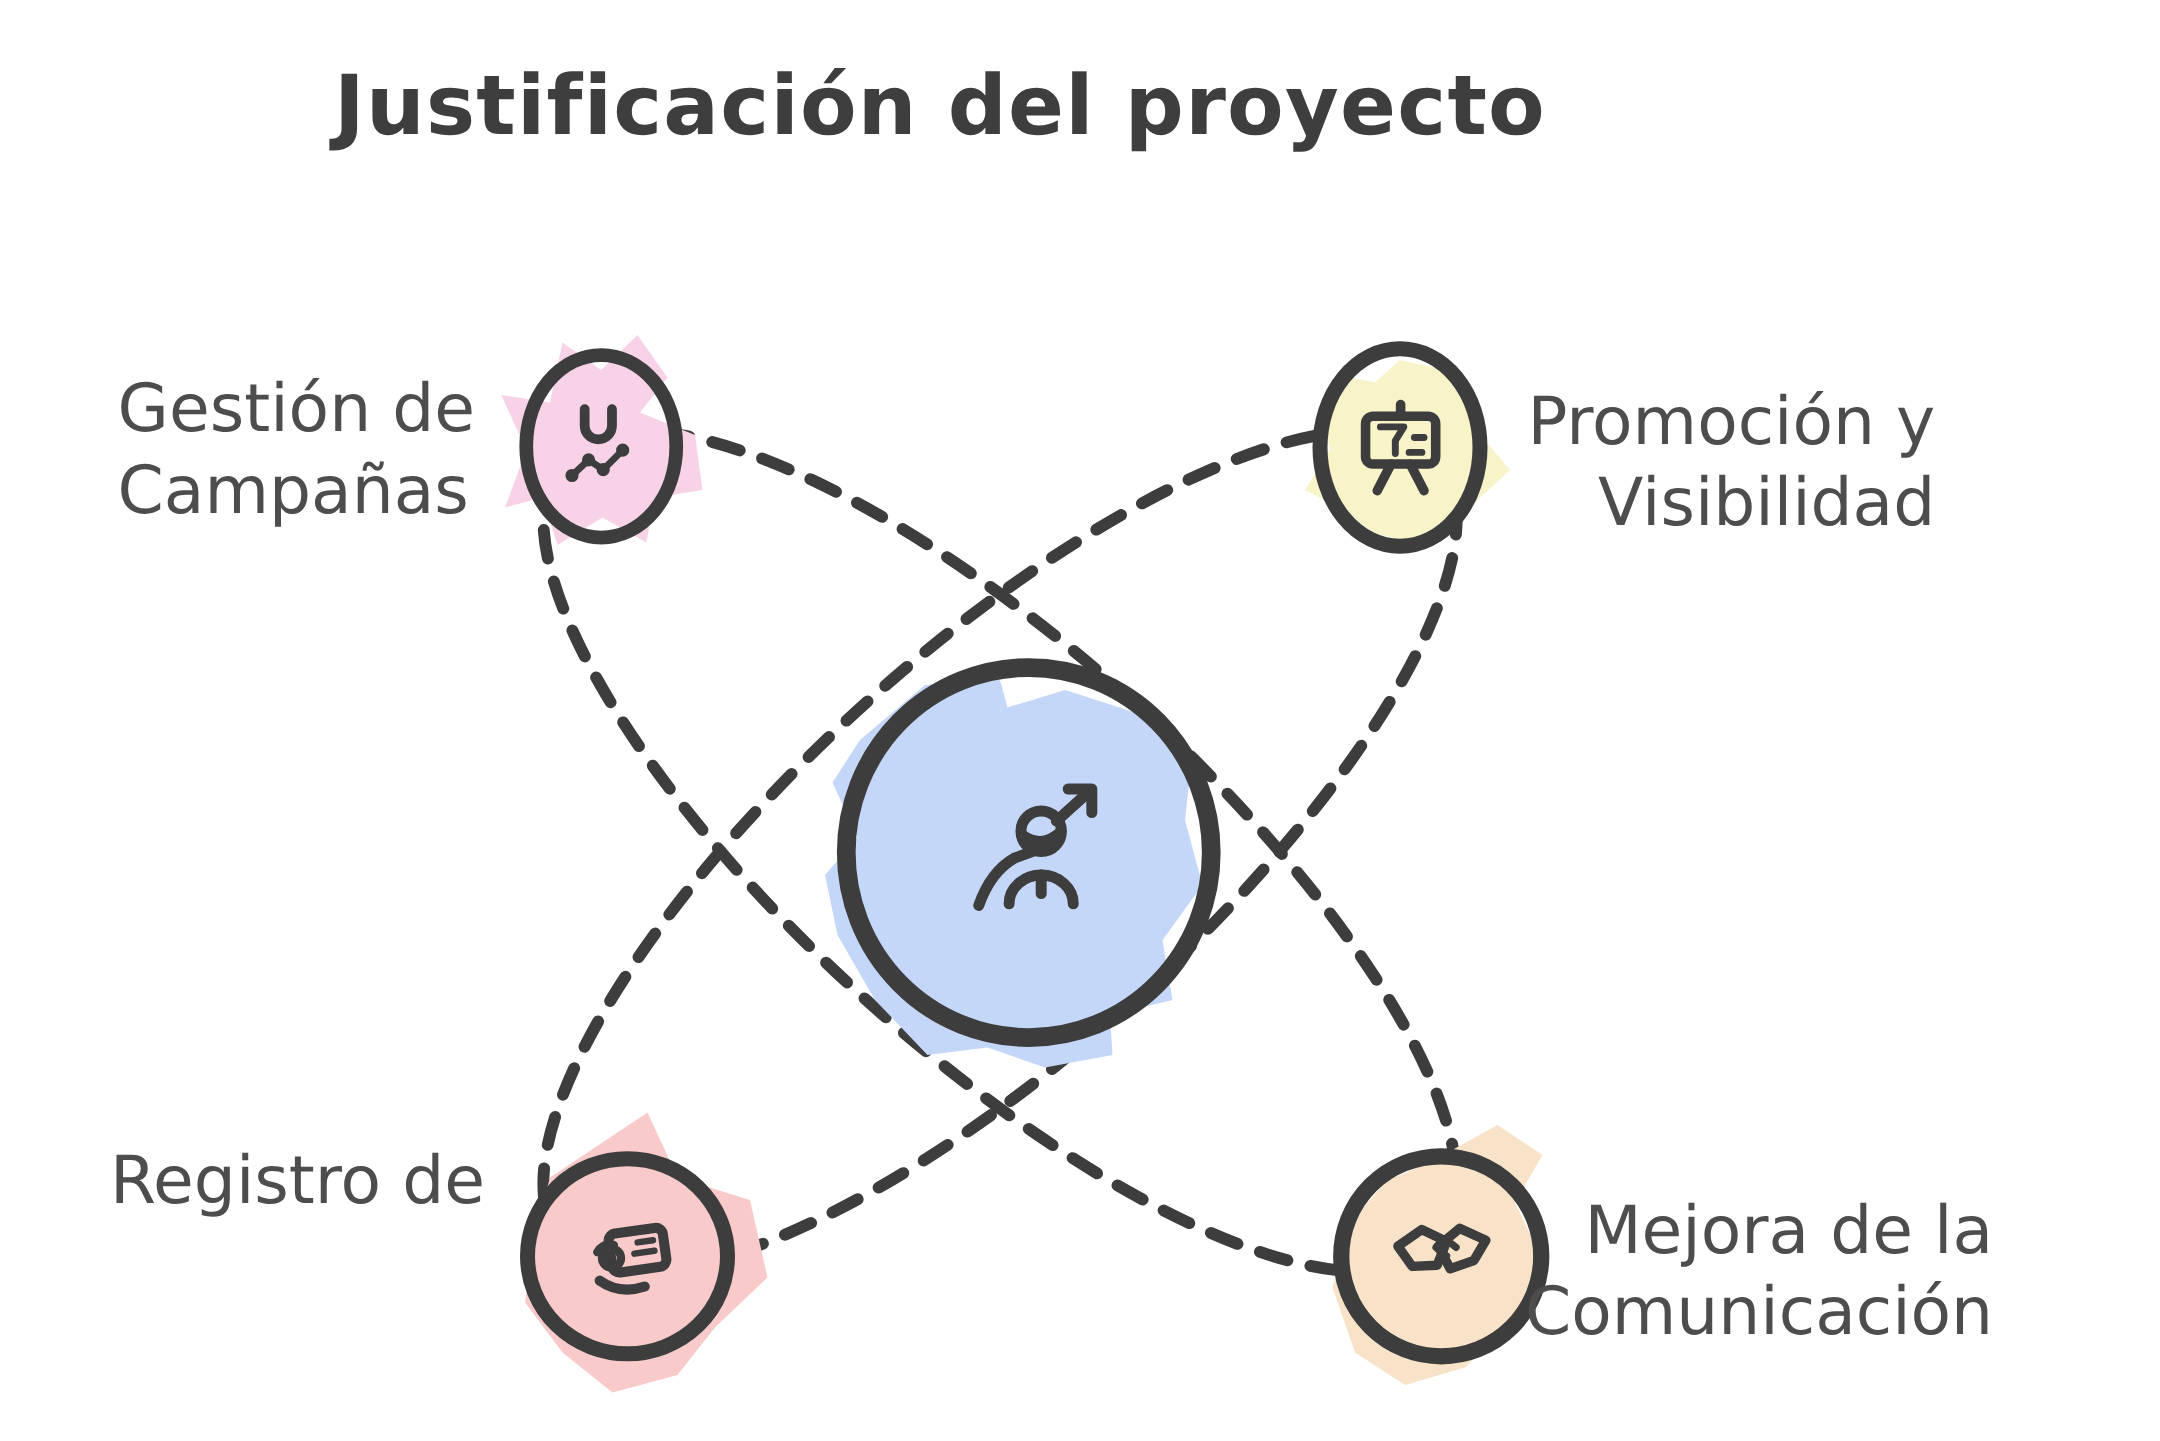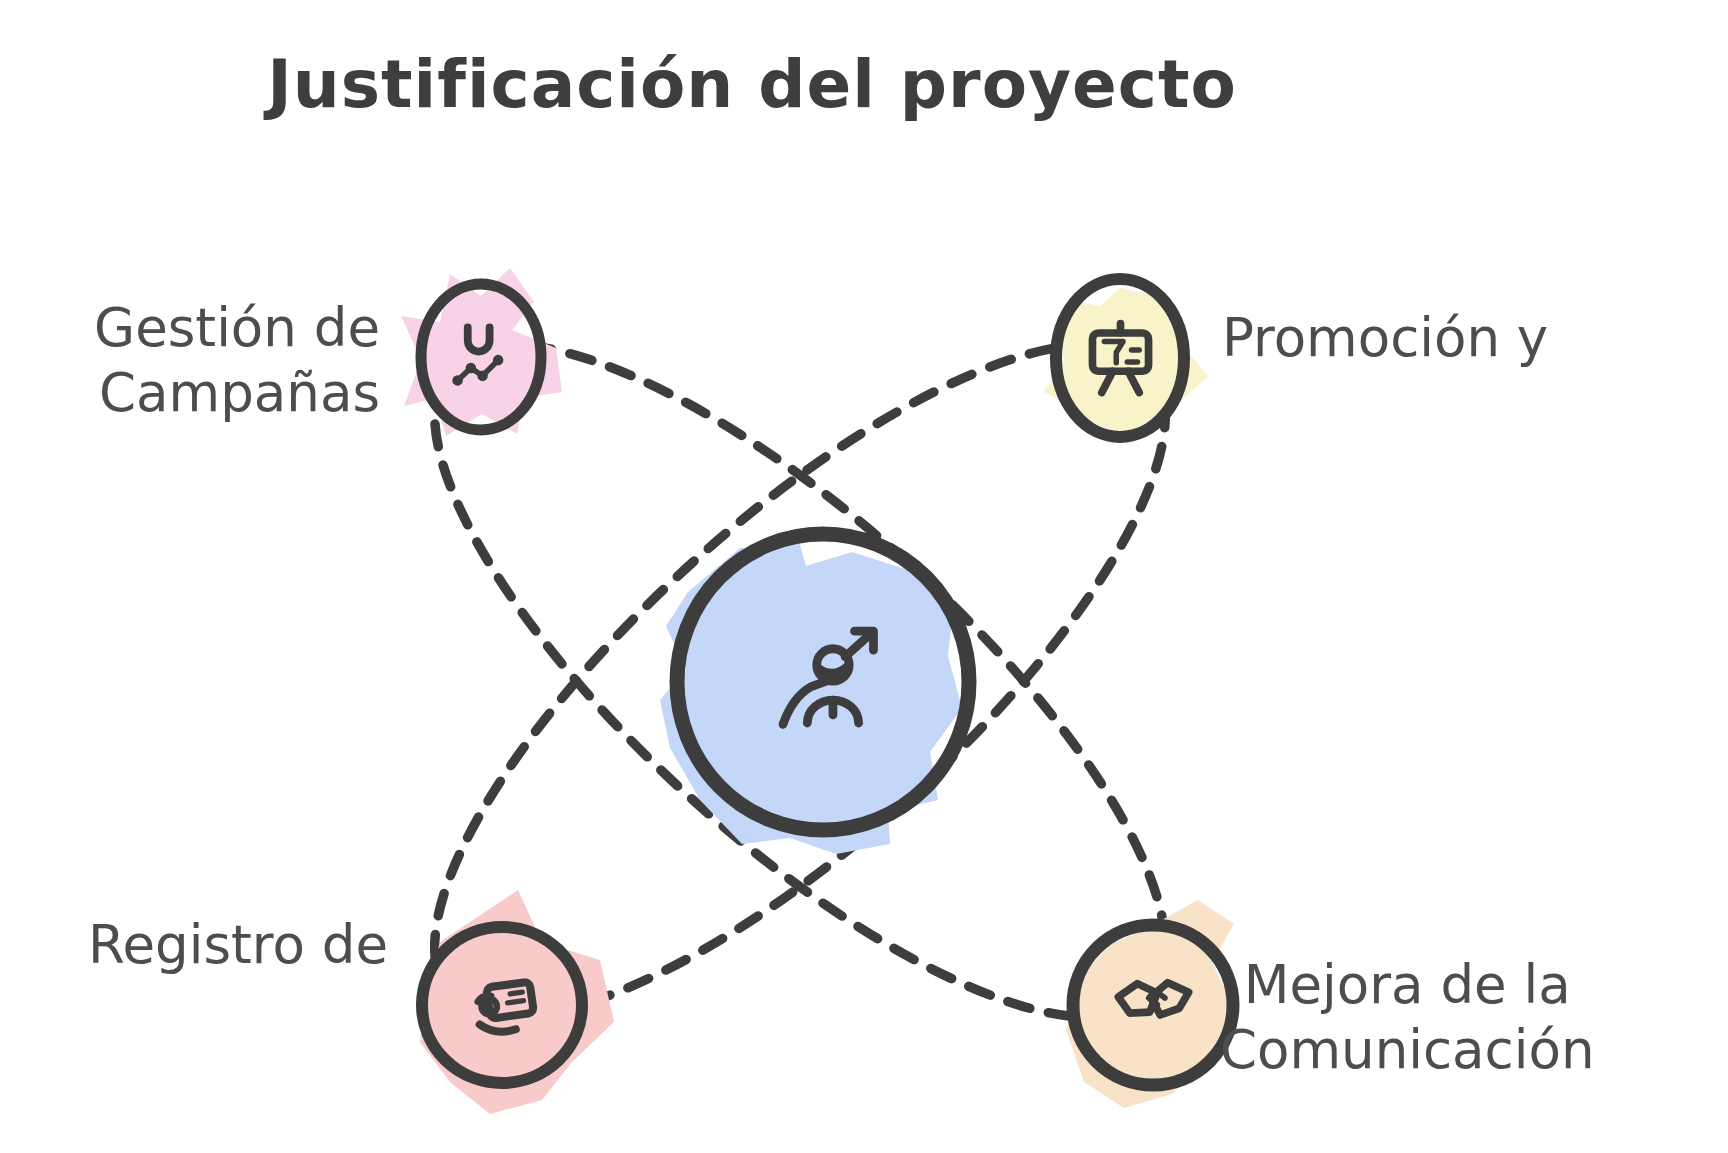--- a/index.html
+++ b/index.html
@@ -11,22 +11,22 @@
   .canvas svg{position:absolute;left:0;top:0;}
   .diagram-title{
     position:absolute;top:46px;left:752px;transform:translateX(-50%);
     font-size:66px;font-weight:800;color:#3e3e3e;white-space:nowrap;
     letter-spacing:1px;
   }
   .node-label{
     position:absolute;font-size:53px;line-height:65px;color:#4d4d4d;
     white-space:nowrap;
   }
-  .node-label.align-right{text-align:right;}
-  .node-label.align-left{text-align:center;}
+  .node-label.align-right{text-align:left;}
+  .node-label.align-left{text-align:right;}
   .node-fill{fill:#ffffff;stroke:none;}
   .blob{stroke:none;}
 </style>
 </head>
 <body>
 
 <div class="canvas">
 
   <svg width="1728" height="1153" viewBox="0 0 1728 1153">
     <g fill="none" stroke-linecap="round" stroke-linejoin="round" stroke="#3d3d3d">
@@ -113,20 +113,21 @@
 
   <div class="diagram-title">Justificación del proyecto</div>
 
   <div class="node-label align-right" style="right:1348px;top:295px;">
     <div>Gestión de</div>
     <div>Campañas</div>
   </div>
 
   <div class="node-label align-left" style="left:1222px;top:305px;">
     <div>Promoción y</div>
+    <div>Visibilidad</div>
   </div>
 
   <div class="node-label align-right" style="right:1340px;top:912px;margin-left:28px;">
     <div>Registro de</div>
   </div>
 
   <div class="node-label align-left" style="left:1220px;top:952px;">
     <div>Mejora de la</div>
     <div>Comunicación</div>
   </div>

